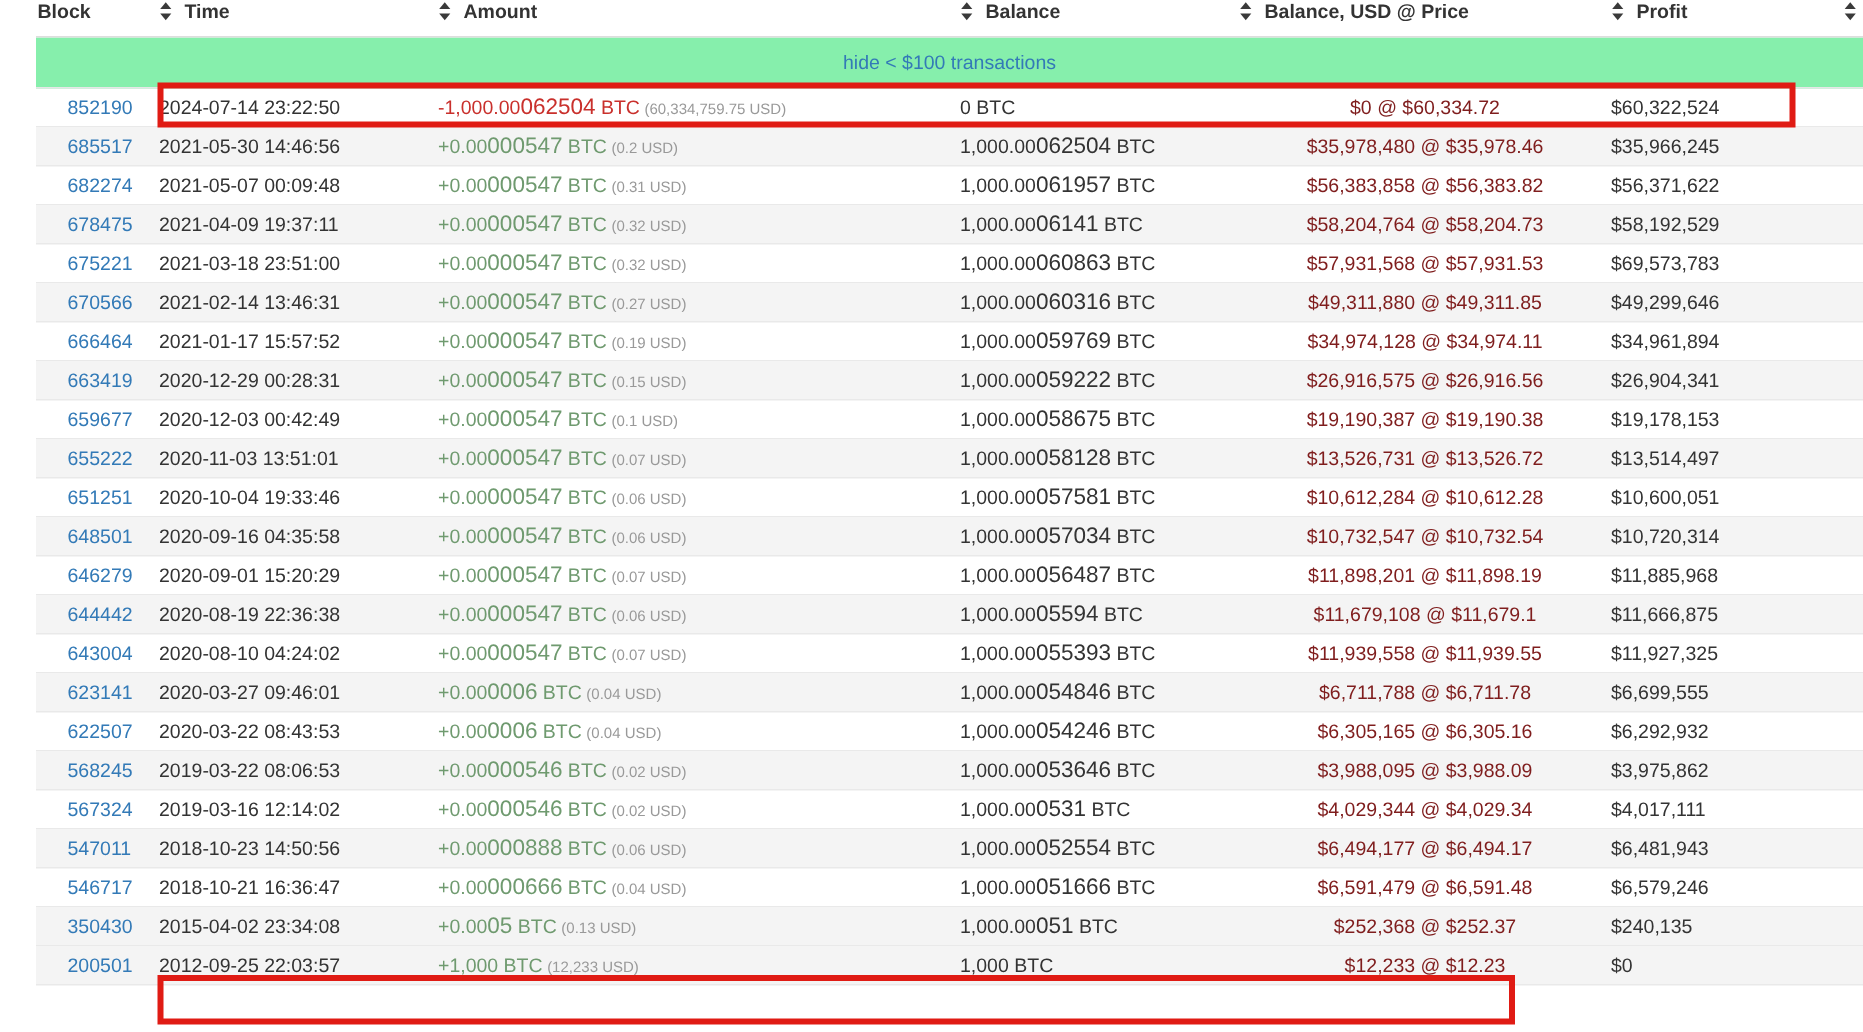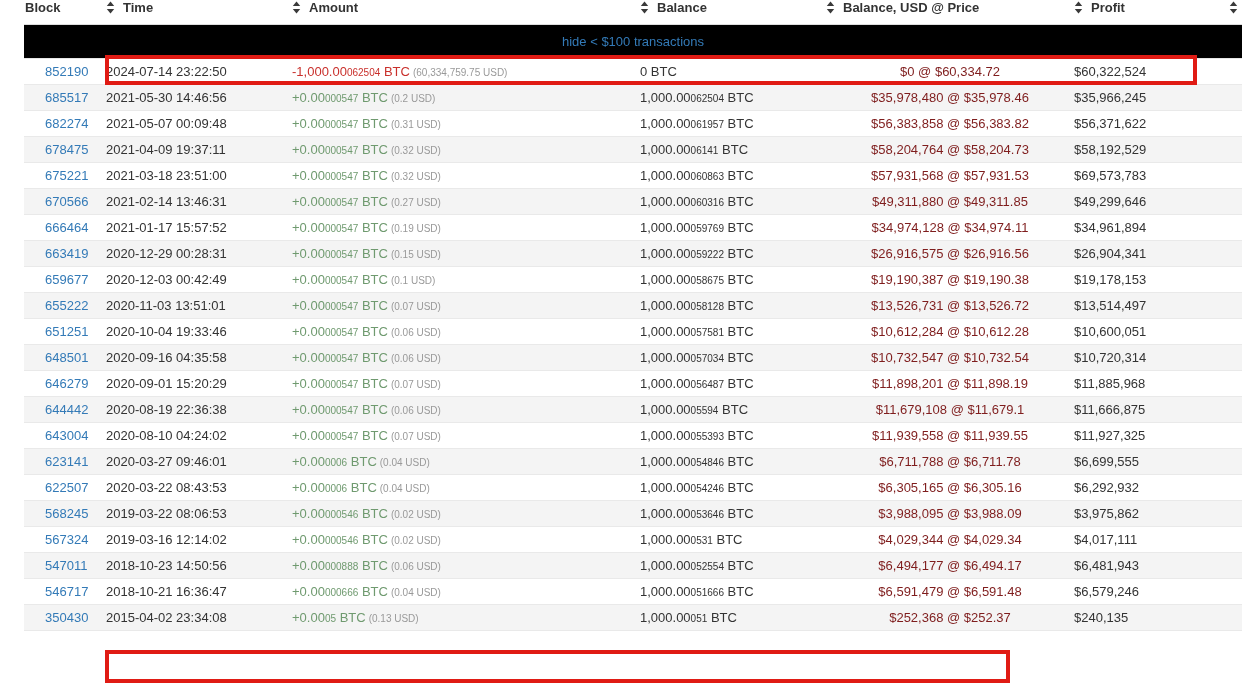--- a/index.html
+++ b/index.html
@@ -51,21 +51,21 @@
     flex: 0 0 auto;
   }
   thead th .sorter svg { display: block; }
   thead th.first .th-inner { padding-left: 1px; }
   thead th .lbl { display: inline-block; }
 
   .hide-row td {
     text-align: center;
     padding: 9px 0 9px 0;
     border-bottom: 1px solid #e6e6e6;
-    background: #000000;
+    background: #86efac;
   }
   .hide-link {
     color: #337ab7;
     font-size: 13px;
     text-decoration: none;
     cursor: pointer;
   }
 
   tbody.rows tr { height: 26px; }
   tbody.rows tr.odd  td { background: #f4f4f4; }
@@ -81,21 +81,21 @@
   td.block a {
     color: #337ab7;
     text-decoration: none;
     cursor: pointer;
     margin-left: 21px;
   }
   td.time { color: #333; }
   td.amount .amt-neg { color: #c9302c; }
   td.amount .amt-pos { color: #3c763d; }
   td.amount .amt-pos.faded { color: #6f9a6f; }
-  .sub { font-size: 10px; letter-spacing: 0px; vertical-align: baseline; }
+  .sub { font-size: 15px; letter-spacing: 0px; vertical-align: baseline; }
   .unit { font-size: 13px; }
   .usdpar { color: #999999; font-size: 10px; margin-left: 3px; }
   td.balance { color: #333; }
   td.usd { color: #7f1d1d; text-align: center; }
   td.profit { color: #333; }
 
   
   .redbox {
     position: absolute;
     border: 4px solid #e01b14;
@@ -363,19 +363,27 @@
           <td class="profit">$6,579,246</td>
         </tr>
         <tr class="odd">
           <td class="block"><a>350430</a></td>
           <td class="time">2015-04-02 23:34:08</td>
           <td class="amount"><span class="amt-pos faded"><span>+0.00</span><span class="sub">05</span><span class="unit"> BTC</span></span><span class="usdpar">(0.13 USD)</span></td>
           <td class="balance"><span>1,000.00</span><span class="sub">051</span><span class="unit"> BTC</span></td>
           <td class="usd">$252,368 @ $252.37</td>
           <td class="profit">$240,135</td>
         </tr>
+        <tr class="odd">
+          <td class="block"><a>200501</a></td>
+          <td class="time">2012-09-25 22:03:57</td>
+          <td class="amount"><span class="amt-pos faded"><span>+1,000</span><span class="unit"> BTC</span></span><span class="usdpar">(12,233 USD)</span></td>
+          <td class="balance"><span>1,000</span><span class="unit"> BTC</span></td>
+          <td class="usd">$12,233 @ $12.23</td>
+          <td class="profit">$0</td>
+        </tr>
       </tbody>
   </table>
   <div id="annotation-layer">
       <div class="redbox" style="left: 105px; top: 55px; width: 1092px; height: 30px; border-color: rgb(224, 27, 20);"></div>
       <div class="redbox" style="left: 105px; top: 650px; width: 905px; height: 33px; border-color: rgb(224, 27, 20);"></div>
     </div>
 </div>
 
 </body></html>

